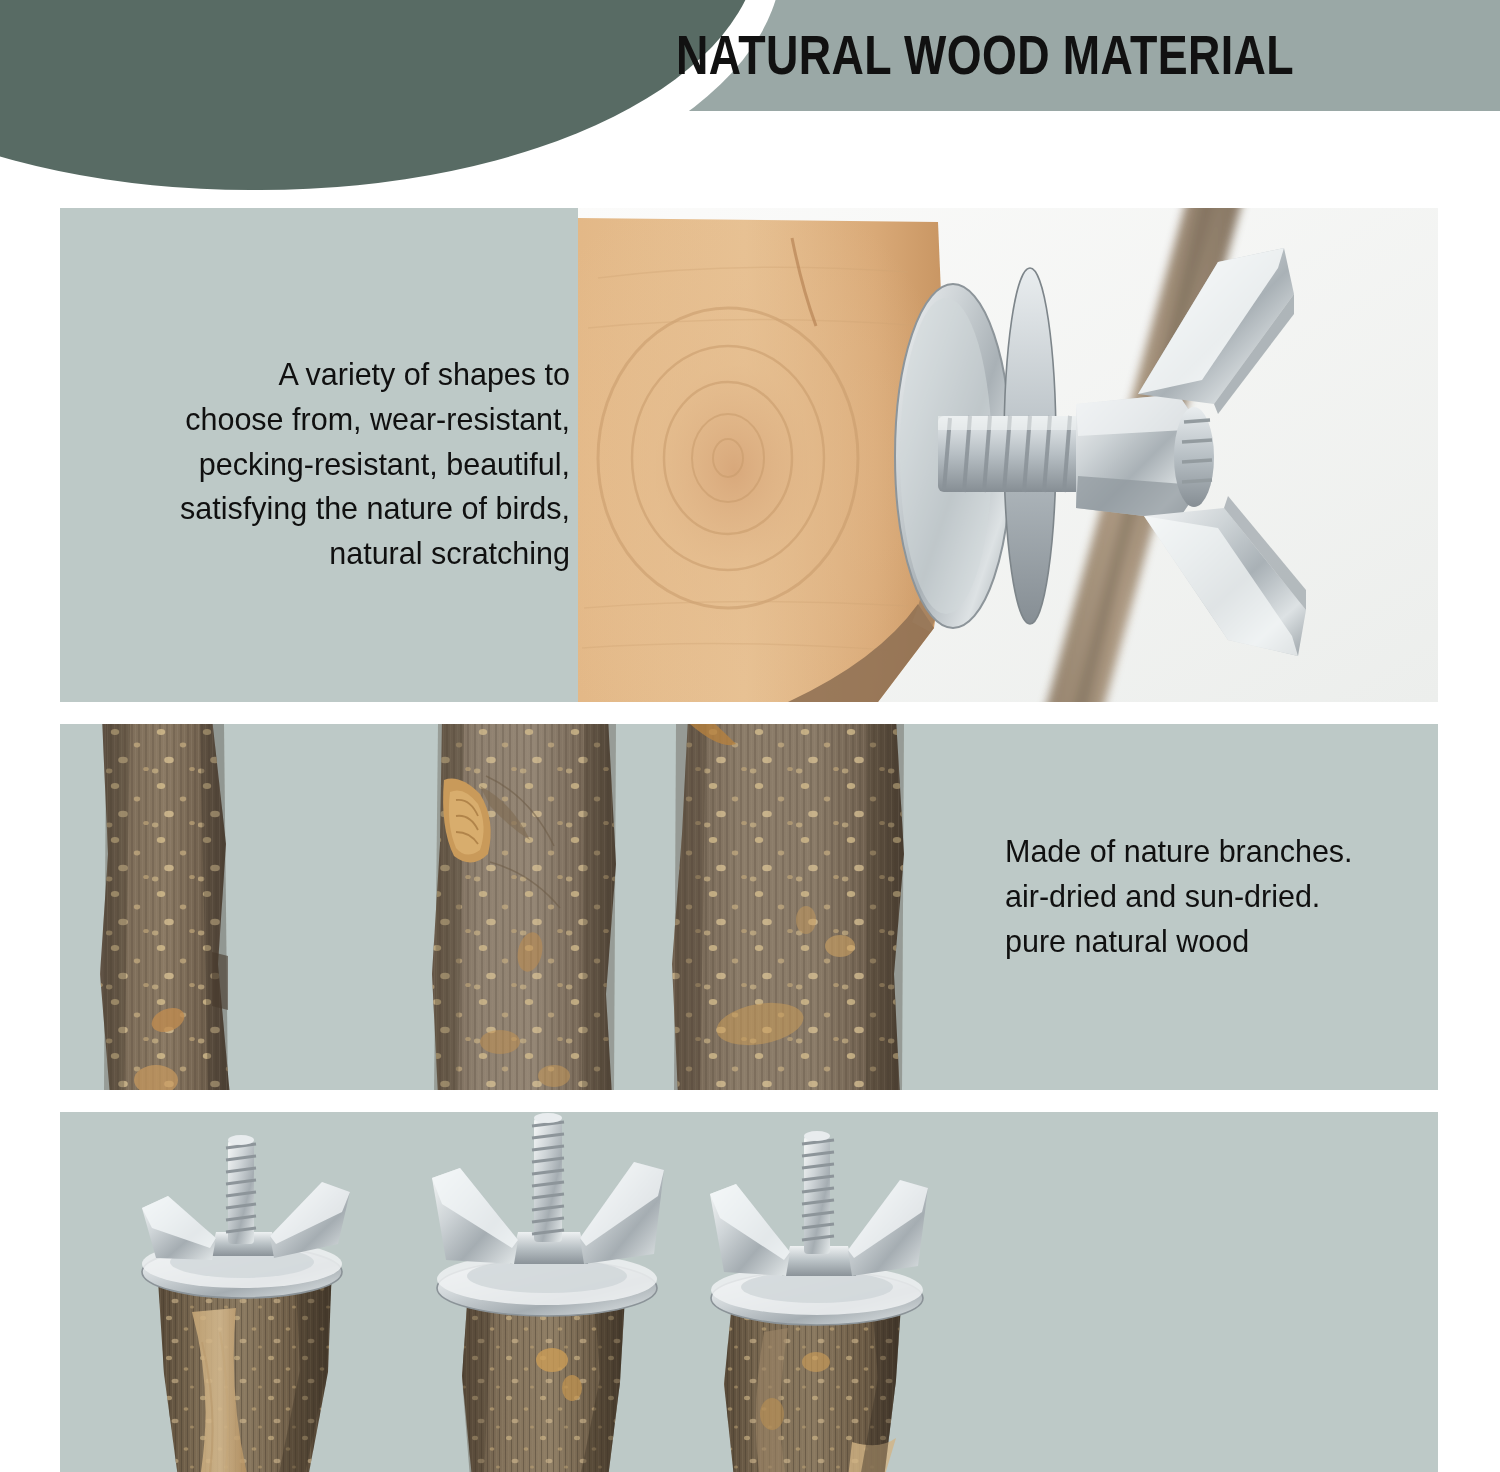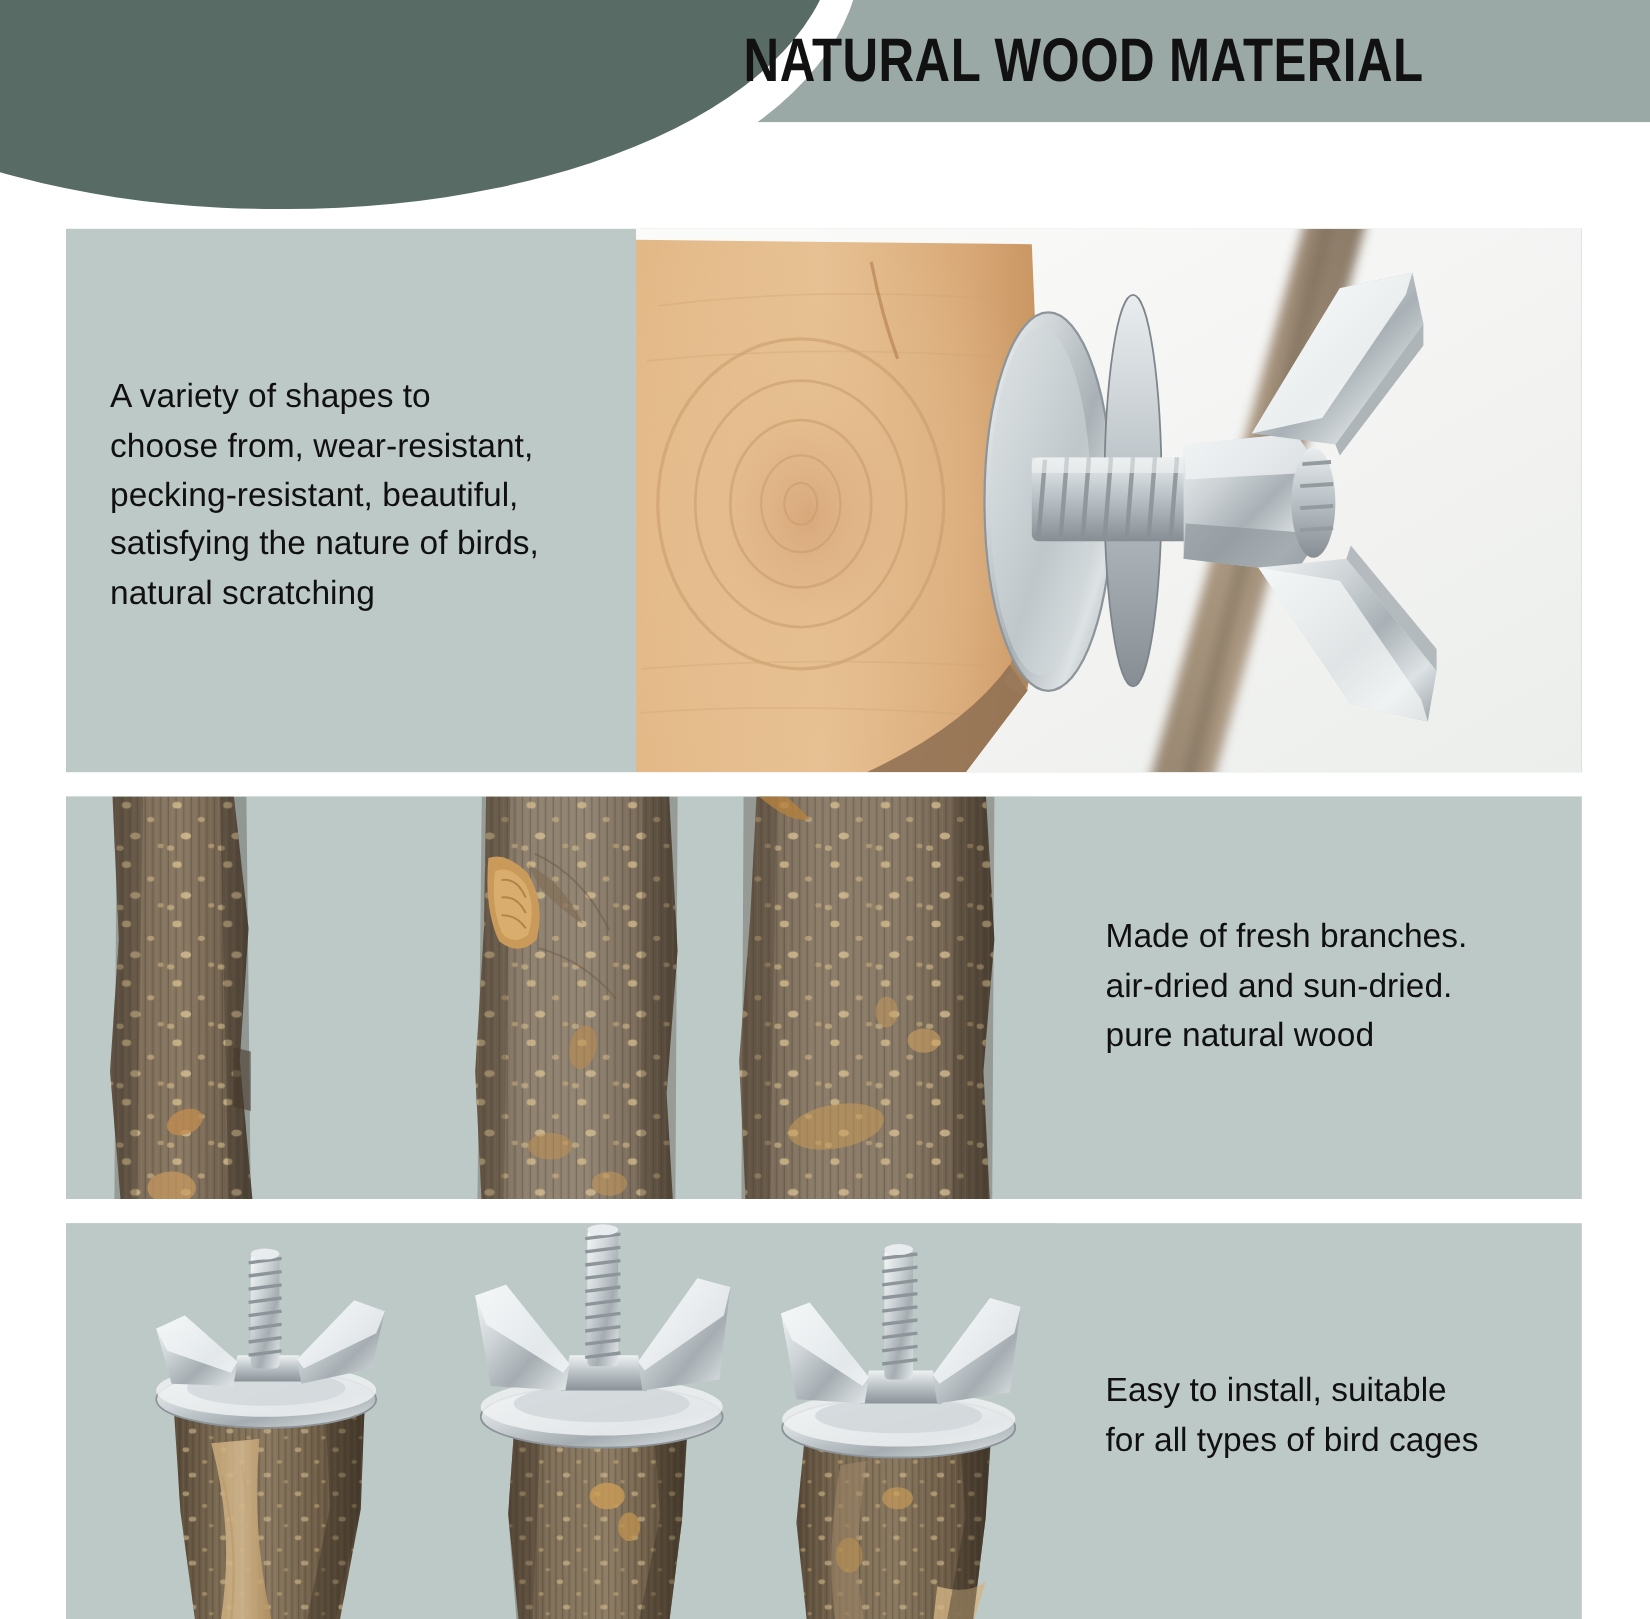--- a/index.html
+++ b/index.html
@@ -47,21 +47,21 @@
   #panel-1{left:60px;top:208px;width:1378px;height:494px;}
   #panel-2{left:60px;top:724px;width:1378px;height:366px;}
   #panel-3{left:60px;top:1112px;width:1378px;height:360px;}
 
   .panel-text{
     position:absolute;color:#101010;
     font-size:30.5px;line-height:1.47;
     font-family:"Liberation Sans", sans-serif;
     white-space:pre-line;
   }
-  #text-1{left:40px;top:130px;width:470px;}
+  #text-1{left:40px;top:144px;width:470px;text-align:right;}
   #text-2{left:945px;top:105px;width:430px;}
   #text-3{left:945px;top:130px;width:430px;}
 
   .photo{position:absolute;top:0;height:100%;}
   #photo-1{left:518px;width:860px;}
   #photo-2{left:0px;width:880px;}
   #photo-3{left:0px;width:900px;}
   .photo svg{display:block;width:100%;height:100%;}
 </style>
 </head>
@@ -291,21 +291,21 @@
         <path d="M628 -6 L836 -6 L844 130 L834 250 L840 372 L618 372 L612 240 L622 110 Z" fill="url(#speck)" opacity="0.88"></path>
         <path d="M616 0 L646 0 L640 370 L614 370 Z" fill="#43382b" opacity="0.32"></path>
         <path d="M808 0 L844 0 L842 370 L806 370 Z" fill="#3c3226" opacity="0.3"></path>
         <path d="M630 0 Q660 26 676 20 Q658 2 648 -6 Z" fill="#b5813f" opacity="0.8"></path>
         <ellipse cx="700" cy="300" rx="44" ry="20" fill="#c99a58" opacity="0.55" transform="rotate(-10 700 300)"></ellipse>
         <ellipse cx="780" cy="222" rx="15" ry="11" fill="#cda263" opacity="0.6"></ellipse>
         <ellipse cx="746" cy="196" rx="10" ry="14" fill="#c69a5c" opacity="0.5"></ellipse>
       </g>
     </svg>
   </div>
-  <div class="panel-text" id="text-2">Made of fresh branches.
+  <div class="panel-text" id="text-2">Made of nature branches.
 air-dried and sun-dried.
 pure natural wood</div>
 </div>
 
 <div class="panel" id="panel-3">
   <div class="photo" id="photo-3">
     <svg viewBox="0 0 900 360" preserveAspectRatio="none" xmlns="http://www.w3.org/2000/svg">
       <defs>
         <linearGradient id="pbark" x1="0" y1="0" x2="1" y2="0">
           <stop offset="0" stop-color="#564837"></stop>
@@ -455,15 +455,13 @@
         </g>
         <ellipse cx="757" cy="24" rx="13" ry="5" fill="#e8ecee"></ellipse>
 
         <path d="M730 140 L676 72 L650 82 L664 160 L726 164 Z" fill="url(#msteel)"></path>
         <path d="M730 140 L676 72 L650 82 L660 106 L724 148 Z" fill="#f3f6f7" opacity="0.8"></path>
         <path d="M788 138 L840 68 L868 76 L858 154 L792 164 Z" fill="url(#msteel)"></path>
         <path d="M788 138 L840 68 L868 76 L862 100 L794 146 Z" fill="#f6f8f9" opacity="0.75"></path>
       </g>
     </svg>
   </div>
-  <div class="panel-text" id="text-3">Easy to install, suitable
-for all types of bird cages</div>
 </div>
 
 </body></html>

